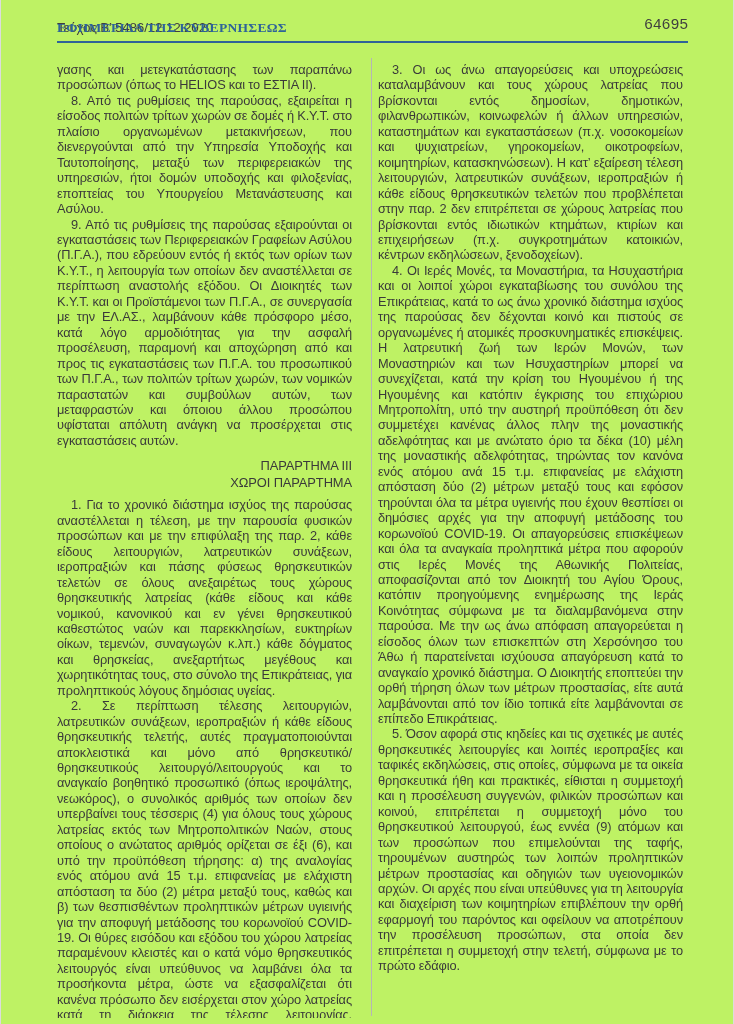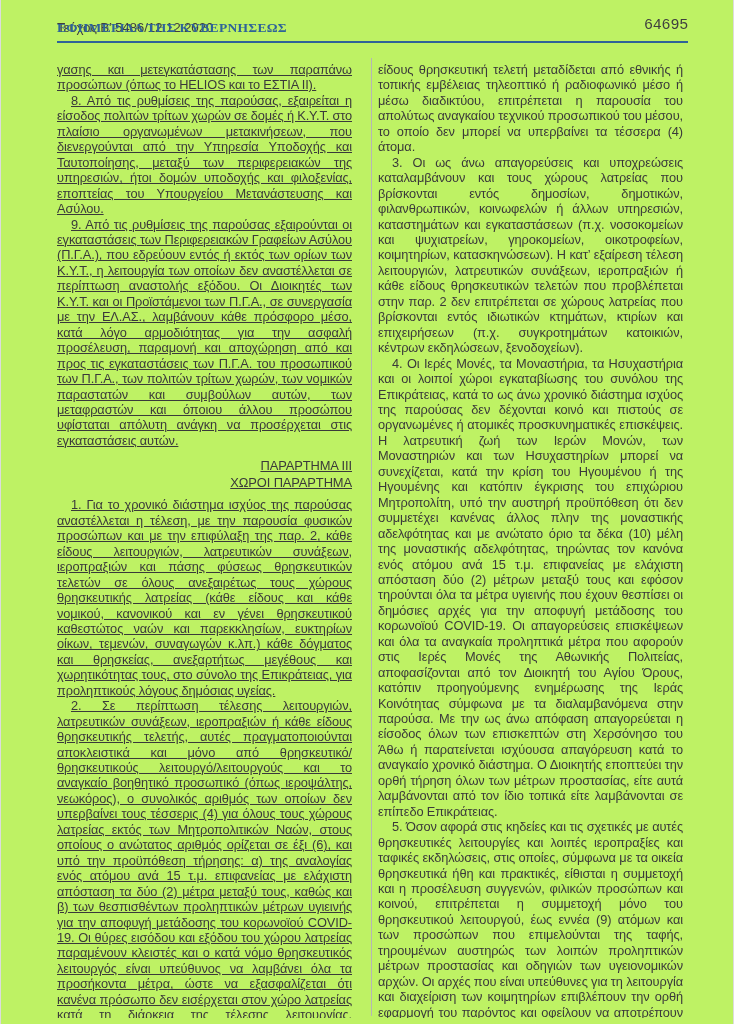--- a/index.html
+++ b/index.html
@@ -36,21 +36,21 @@
     font-size:15px; color:#3f3f3f; letter-spacing:-0.2px;font-family:Liberation Mono, monospace;
   }
   .rule { position:absolute; top:41px; left:57px; right:46px; border-top:2px solid #2e6399; }
 
   
   .columns {
     position:absolute; top:62px; left:57px; width:626px; height:956px;
     display:flex; overflow:hidden;
   }
   .col { display:block; }
-  .col-left  { width:295px;text-decoration:underline; }
+  .col-left  { width:295px; }
   .col-right { width:305px; margin-left:auto; }
   .divider {
     position:absolute; left:371px; top:58px; height:958px; width:1px;
     background:#b5b5b5;
   }
   .col p {
     margin:0;
     font-size:12.8px;
     line-height:15.45px;
     text-align:justify;
@@ -91,20 +91,19 @@
       <p class="ind">9. Από τις ρυθμίσεις της παρούσας εξαιρούνται οι εγκαταστάσεις των Περιφερειακών Γραφείων Ασύλου (Π.Γ.Α.), που εδρεύουν εντός ή εκτός των ορίων των Κ.Υ.Τ., η λειτουργία των οποίων δεν αναστέλλεται σε περίπτωση αναστολής εξόδου. Οι Διοικητές των Κ.Υ.Τ. και οι Προϊστάμενοι των Π.Γ.Α., σε συνεργασία με την ΕΛ.ΑΣ., λαμβάνουν κάθε πρόσφορο μέσο, κατά λόγο αρμοδιότητας για την ασφαλή προσέλευση, παραμονή και αποχώρηση από και προς τις εγκαταστάσεις των Π.Γ.Α. του προσωπικού των Π.Γ.Α., των πολιτών τρίτων χωρών, των νομικών παραστατών και συμβούλων αυτών, των μεταφραστών και όποιου άλλου προσώπου υφίσταται απόλυτη ανάγκη να προσέρχεται στις εγκαταστάσεις αυτών.</p>
       <div class="annex">
         <div>ΠΑΡΑΡΤΗΜΑ ΙΙΙ</div>
         <div>ΧΩΡΟΙ ΠΑΡΑΡΤΗΜΑ</div>
       </div>
       <p class="ind">1. Για το χρονικό διάστημα ισχύος της παρούσας αναστέλλεται η τέλεση, με την παρουσία φυσικών προσώπων και με την επιφύλαξη της παρ. 2, κάθε είδους λειτουργιών, λατρευτικών συνάξεων, ιεροπραξιών και πάσης φύσεως θρησκευτικών τελετών σε όλους ανεξαιρέτως τους χώρους θρησκευτικής λατρείας (κάθε είδους και κάθε νομικού, κανονικού και εν γένει θρησκευτικού καθεστώτος ναών και παρεκκλησίων, ευκτηρίων οίκων, τεμενών, συναγωγών κ.λπ.) κάθε δόγματος και θρησκείας, ανεξαρτήτως μεγέθους και χωρητικότητας τους, στο σύνολο της Επικράτειας, για προληπτικούς λόγους δημόσιας υγείας.</p>
       <p class="ind">2. Σε περίπτωση τέλεσης λειτουργιών, λατρευτικών συνάξεων, ιεροπραξιών ή κάθε είδους θρησκευτικής τελετής, αυτές πραγματοποιούνται αποκλειστικά και μόνο από θρησκευτικό/θρησκευτικούς λειτουργό/λειτουργούς και το αναγκαίο βοηθητικό προσωπικό (όπως ιεροψάλτης, νεωκόρος), ο συνολικός αριθμός των οποίων δεν υπερβαίνει τους τέσσερις (4) για όλους τους χώρους λατρείας εκτός των Μητροπολιτικών Ναών, στους οποίους ο ανώτατος αριθμός ορίζεται σε έξι (6), και υπό την προϋπόθεση τήρησης: α) της αναλογίας ενός ατόμου ανά 15 τ.μ. επιφανείας με ελάχιστη απόσταση τα δύο (2) μέτρα μεταξύ τους, καθώς και β) των θεσπισθέντων προληπτικών μέτρων υγιεινής για την αποφυγή μετάδοσης του κορωνοϊού COVID-19. Οι θύρες εισόδου και εξόδου του χώρου λατρείας παραμένουν κλειστές και ο κατά νόμο θρησκευτικός λειτουργός είναι υπεύθυνος να λαμβάνει όλα τα προσήκοντα μέτρα, ώστε να εξασφαλίζεται ότι κανένα πρόσωπο δεν εισέρχεται στον χώρο λατρείας κατά τη διάρκεια της τέλεσης λειτουργίας, λατρευτικής σύναξης, ιεροπραξίας και κάθε είδους θρησκευτικής τελετής. Σε περίπτωση που η ως άνω λειτουργία, λατρευτική σύναξη, ιεροπραξία ή κάθε</p>
     </section>
 
     <section class="col col-right">
-      <p class="cont">είδους θρησκευτική τελετή μεταδίδεται από εθνικής ή τοπικής εμβέλειας τηλεοπτικό ή ραδιοφωνικό μέσο ή μέσω διαδικτύου, επιτρέπεται η παρουσία του απολύτως αναγκαίου τεχνικού προσωπικού του μέσου, το οποίο δεν μπορεί να υπερβαίνει τα τέσσερα (4) άτομα.</p>
       <p class="ind">3. Οι ως άνω απαγορεύσεις και υποχρεώσεις καταλαμβάνουν και τους χώρους λατρείας που βρίσκονται εντός δημοσίων, δημοτικών, φιλανθρωπικών, κοινωφελών ή άλλων υπηρεσιών, καταστημάτων και εγκαταστάσεων (π.χ. νοσοκομείων και ψυχιατρείων, γηροκομείων, οικοτροφείων, κοιμητηρίων, κατασκηνώσεων). Η κατ’ εξαίρεση τέλεση λειτουργιών, λατρευτικών συνάξεων, ιεροπραξιών ή κάθε είδους θρησκευτικών τελετών που προβλέπεται στην παρ. 2 δεν επιτρέπεται σε χώρους λατρείας που βρίσκονται εντός ιδιωτικών κτημάτων, κτιρίων και επιχειρήσεων (π.χ. συγκροτημάτων κατοικιών, κέντρων εκδηλώσεων, ξενοδοχείων).</p>
       <p class="ind">4. Οι Ιερές Μονές, τα Μοναστήρια, τα Ησυχαστήρια και οι λοιποί χώροι εγκαταβίωσης του συνόλου της Επικράτειας, κατά το ως άνω χρονικό διάστημα ισχύος της παρούσας δεν δέχονται κοινό και πιστούς σε οργανωμένες ή ατομικές προσκυνηματικές επισκέψεις. Η λατρευτική ζωή των Ιερών Μονών, των Μοναστηριών και των Ησυχαστηρίων μπορεί να συνεχίζεται, κατά την κρίση του Ηγουμένου ή της Ηγουμένης και κατόπιν έγκρισης του επιχώριου Μητροπολίτη, υπό την αυστηρή προϋπόθεση ότι δεν συμμετέχει κανένας άλλος πλην της μοναστικής αδελφότητας και με ανώτατο όριο τα δέκα (10) μέλη της μοναστικής αδελφότητας, τηρώντας τον κανόνα ενός ατόμου ανά 15 τ.μ. επιφανείας με ελάχιστη απόσταση δύο (2) μέτρων μεταξύ τους και εφόσον τηρούνται όλα τα μέτρα υγιεινής που έχουν θεσπίσει οι δημόσιες αρχές για την αποφυγή μετάδοσης του κορωνοϊού COVID-19. Οι απαγορεύσεις επισκέψεων και όλα τα αναγκαία προληπτικά μέτρα που αφορούν στις Ιερές Μονές της Αθωνικής Πολιτείας, αποφασίζονται από τον Διοικητή του Αγίου Όρους, κατόπιν προηγούμενης ενημέρωσης της Ιεράς Κοινότητας σύμφωνα με τα διαλαμβανόμενα στην παρούσα. Με την ως άνω απόφαση απαγορεύεται η είσοδος όλων των επισκεπτών στη Χερσόνησο του Άθω ή παρατείνεται ισχύουσα απαγόρευση κατά το αναγκαίο χρονικό διάστημα. Ο Διοικητής εποπτεύει την ορθή τήρηση όλων των μέτρων προστασίας, είτε αυτά λαμβάνονται από τον ίδιο τοπικά είτε λαμβάνονται σε επίπεδο Επικράτειας.</p>
       <p class="ind">5. Όσον αφορά στις κηδείες και τις σχετικές με αυτές θρησκευτικές λειτουργίες και λοιπές ιεροπραξίες και ταφικές εκδηλώσεις, στις οποίες, σύμφωνα με τα οικεία θρησκευτικά ήθη και πρακτικές, είθισται η συμμετοχή και η προσέλευση συγγενών, φιλικών προσώπων και κοινού, επιτρέπεται η συμμετοχή μόνο του θρησκευτικού λειτουργού, έως εννέα (9) ατόμων και των προσώπων που επιμελούνται της ταφής, τηρουμένων αυστηρώς των λοιπών προληπτικών μέτρων προστασίας και οδηγιών των υγειονομικών αρχών. Οι αρχές που είναι υπεύθυνες για τη λειτουργία και διαχείριση των κοιμητηρίων επιβλέπουν την ορθή εφαρμογή του παρόντος και οφείλουν να αποτρέπουν την προσέλευση προσώπων, στα οποία δεν επιτρέπεται η συμμετοχή στην τελετή, σύμφωνα με το πρώτο εδάφιο.</p>
     </section>
 
   </main>
 </div>
 
 </body></html>

